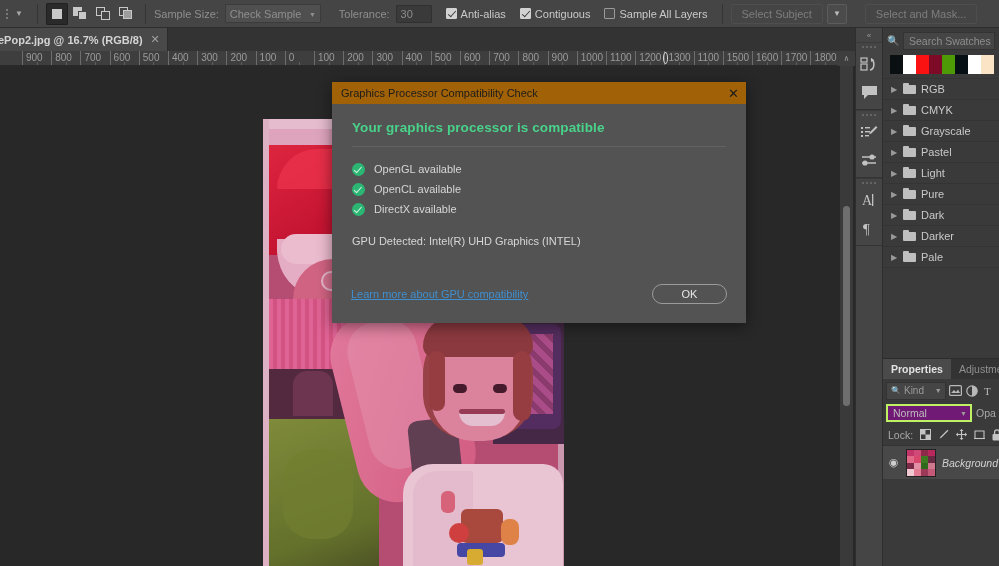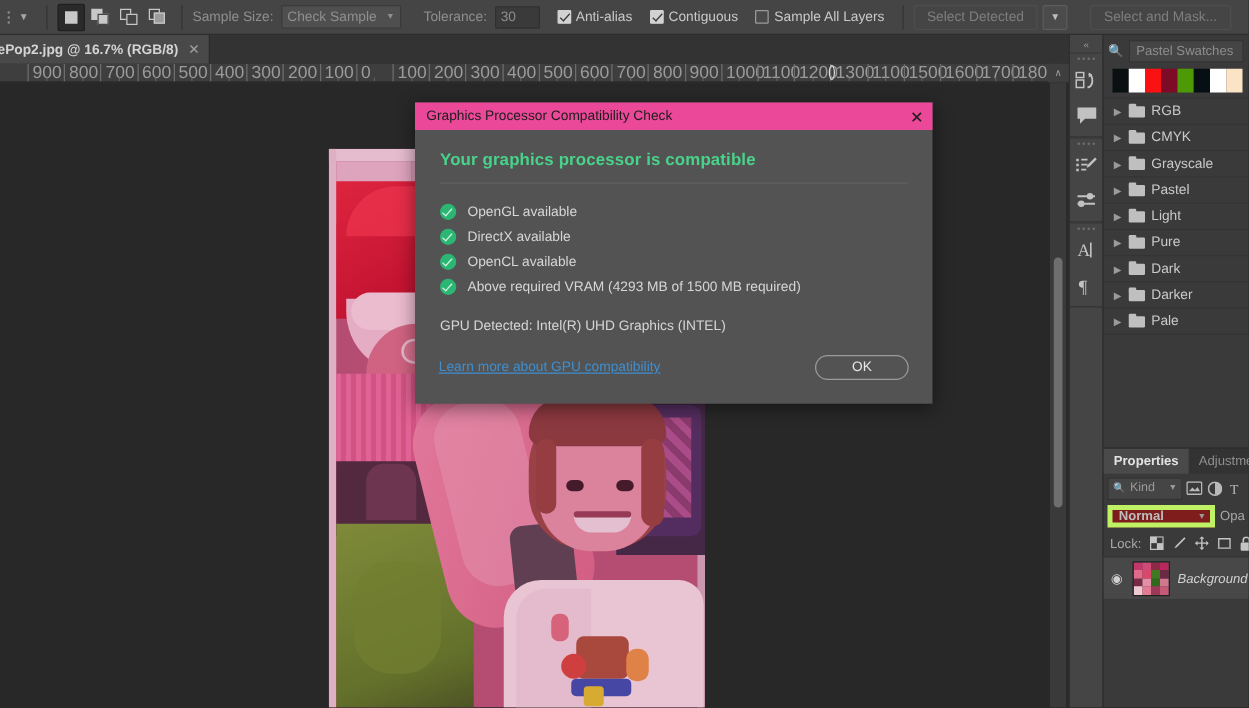--- a/index.html
+++ b/index.html
@@ -105,21 +105,21 @@
     margin-left: -8px;
   }
   .doc-tab .nm { color: #d4d4d4; font-size: 11px; font-weight: bold; white-space: nowrap; }
   .doc-tab .x { color: #a0a0a0; font-size: 11px; }
 
   .ruler-h {
     position: absolute; top: 51px; left: 0; width: 855px; height: 15px;
     background: #3e3e3e; border-bottom: 1px solid #2a2a2a; overflow: hidden;
   }
   .rt {
-    position: absolute; top: 0; height: 15px; color: #9b9b9b; font-size: 14px;
+    position: absolute; top: 0; height: 15px; color: #9b9b9b; font-size: 10px;
     padding-left: 3px; border-left: 1px solid #6d6d6d; line-height: 13px;
   }
   .rtick { position:absolute; bottom:0; width:1px; height:3px; background:#5f5f5f; }
   .ruler-cursor {
     position: absolute; top: 1px; width: 5px; height: 12px;
     border: 1px solid #dcdcdc; border-radius: 50%;
   }
   .ruler-collapse {
     position: absolute; top: 51px; left: 838px; width: 17px; height: 15px;
     background: #3e3e3e; color:#9b9b9b; font-size: 8px;
@@ -220,23 +220,23 @@
   }
   .kind-box {
     width: 64px; height: 18px; background: #454545; border: 1px solid #333;
     color: #9a9a9a; font-size: 10px; display: flex; align-items: center;
     padding: 0 4px; gap: 3px; position: relative;
   }
   .kind-box .cv { position:absolute; right:3px; font-size:7px; }
   .fico { width: 15px; height: 15px; display:flex; align-items:center; justify-content:center; color:#b9b9b9; }
   .blend-row { height: 22px; display:flex; align-items:center; gap:4px; padding: 0 3px; }
   .blend-box {
-    width: 86px; height: 18px; background: #7f1d1d; border: 4px solid #bef264;
+    width: 86px; height: 18px; background: #701a75; border: 2px solid #bef264;
     color: #bdbdbd; font-size: 10.5px; display:flex; align-items:center;
-    padding-left: 5px; position: relative; font-weight: bold;
+    padding-left: 5px; position: relative;
   }
   .blend-box .cv { position:absolute; right:3px; font-size:7px; color:#9a9a9a; }
   .opac-lbl { color:#a8a8a8; font-size: 10.5px; white-space:nowrap; }
   .lock-row {
     height: 21px; display: flex; align-items: center; gap: 7px; padding-left: 5px;
     color: #a8a8a8; font-size: 10.5px;
   }
   .lock-ico { color: #c4c4c4; font-size: 11px; display:flex; }
   .layer-row {
     height: 34px; display: flex; align-items: center; gap: 6px;
@@ -246,32 +246,32 @@
   .lthumb { width: 30px; height: 28px; border: 1px solid #222; overflow: hidden; position: relative; }
   .lname { color: #d2d2d2; font-size: 10.5px; font-style: italic; }
 
   
   .modal {
     position: absolute; left: 332px; top: 82px; width: 414px; height: 241px;
     background: #535353;
     box-shadow: 0 3px 14px rgba(0,0,0,.45);
   }
   .modal-title {
-    height: 22px; background: #ec4899; display: flex; align-items: center;
+    height: 22px; background: #a16207; display: flex; align-items: center;
     justify-content: space-between; padding: 0 7px 0 9px;
   }
   .modal-title .t { color: #1c1c1c; font-size: 11px; }
   .modal-title .x { color: #1c1c1c; font-size: 13px; line-height: 1; }
   .modal-body { padding: 16px 20px 0 20px; }
   .gpu-ok {
     color: #49d28a; font-size: 13.5px; font-weight: bold; letter-spacing: .1px;
   }
   .hr { height: 1px; background: #626262; margin: 11px 0 0 0; }
   .checks { margin-top: 16px; display: flex; flex-direction: column; gap: 7px; }
-  .chk-row { display: flex; align-items: center; gap: 9px; }
+  .chk-row { display: flex; gap: 9px; }
   .chk-ico {
     width: 13px; height: 13px; border-radius: 50%; background: #2bb673;
     position: relative; flex: none;
   }
   .chk-ico:after {
     content: ""; position: absolute; left: 4.4px; top: 2px;
     width: 3px; height: 6.5px; border: solid #d8f3e6;
     border-width: 0 1.6px 1.6px 0; transform: rotate(42deg);
   }
   .chk-txt { color: #d6d6d6; font-size: 11px; }
@@ -349,21 +349,21 @@
       <span class="cbx on"></span>
       <span class="t">Contiguous</span>
     </div>
     <div class="cb-wrap">
       <span class="cbx"></span>
       <span class="t">Sample All Layers</span>
     </div>
 
     <div class="vsep" style="margin-left:14px"></div>
 
-    <div class="ghost-btn" style="margin-left:0">Select Detected</div>
+    <div class="ghost-btn" style="margin-left:0">Select Subject</div>
     <div class="split-caret">▼</div>
     <div class="ghost-btn" style="margin-left:18px">Select and Mask...</div>
   </div>
 
   <div class="doc-tabbar">
     <div class="doc-tab">
       <span class="nm">ePop2.jpg @ 16.7% (RGB/8)</span>
       <span class="x">✕</span>
     </div>
   </div>
@@ -553,21 +553,21 @@
           </svg>
       </div>
     </div>
   </div>
 
   <div class="dock">
 
 
     <div class="search-row">
       <span class="srch-ico">🔍</span>
-      <div class="srch-box">Pastel Swatches</div>
+      <div class="srch-box">Search Swatches</div>
     </div>
 
     <div class="swatch-strip" id="swStrip">
         <div class="sw" style="background: rgb(10, 15, 17);"></div>
         <div class="sw" style="background: rgb(255, 255, 255);"></div>
         <div class="sw" style="background: rgb(250, 18, 18);"></div>
         <div class="sw" style="background: rgb(125, 11, 39);"></div>
         <div class="sw" style="background: rgb(78, 154, 6);"></div>
         <div class="sw" style="background: rgb(6, 15, 20);"></div>
         <div class="sw" style="background: rgb(255, 255, 255);"></div>
@@ -738,29 +738,25 @@
     <div class="modal-body">
       <div class="gpu-ok">Your graphics processor is compatible</div>
       <div class="hr"></div>
       <div class="checks" id="chkList">
           <div class="chk-row">
             <span class="chk-ico"></span>
             <span class="chk-txt">OpenGL available</span>
           </div>
           <div class="chk-row">
             <span class="chk-ico"></span>
-            <span class="chk-txt">DirectX available</span>
-          </div>
-          <div class="chk-row">
-            <span class="chk-ico"></span>
             <span class="chk-txt">OpenCL available</span>
           </div>
           <div class="chk-row">
             <span class="chk-ico"></span>
-            <span class="chk-txt">Above required VRAM (4293 MB of 1500 MB required)</span>
+            <span class="chk-txt">DirectX available</span>
           </div>
         </div>
       <div class="gpu-line">GPU Detected: Intel(R) UHD Graphics (INTEL)</div>
     </div>
     <div class="modal-foot">
       <a class="lnk" href="#">Learn more about GPU compatibility</a>
       <div class="ok-btn">OK</div>
     </div>
   </div>
 

